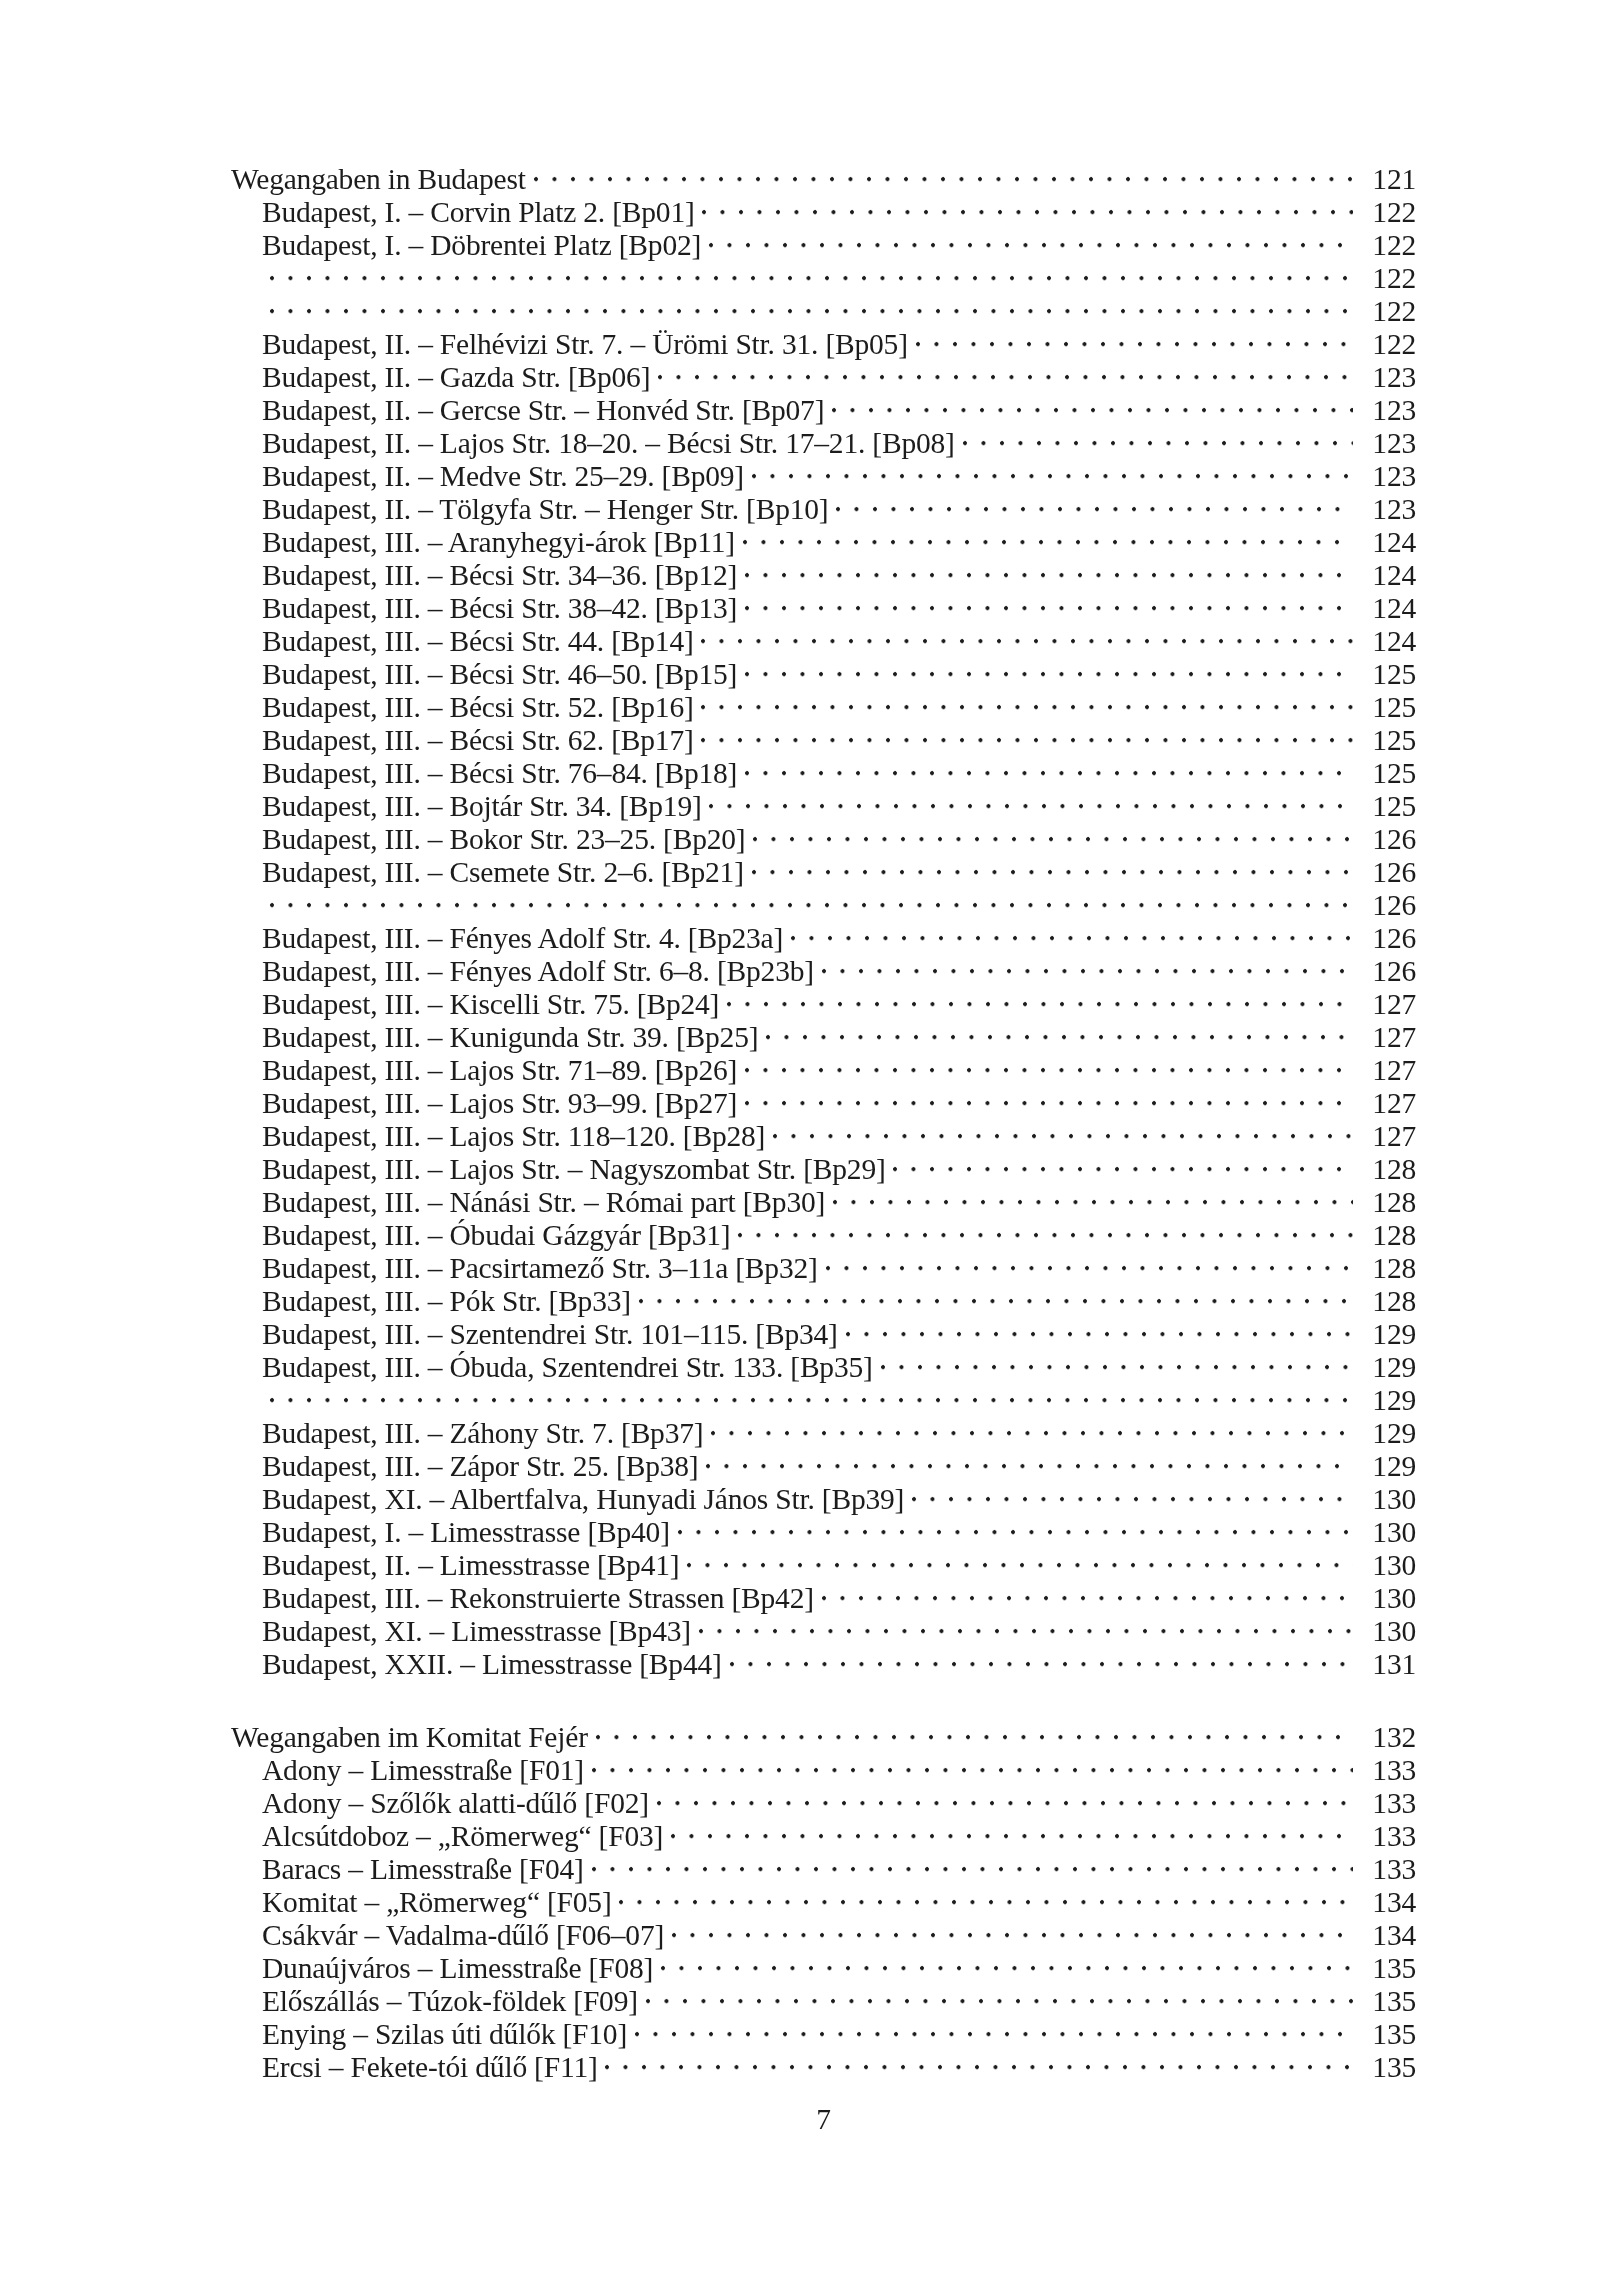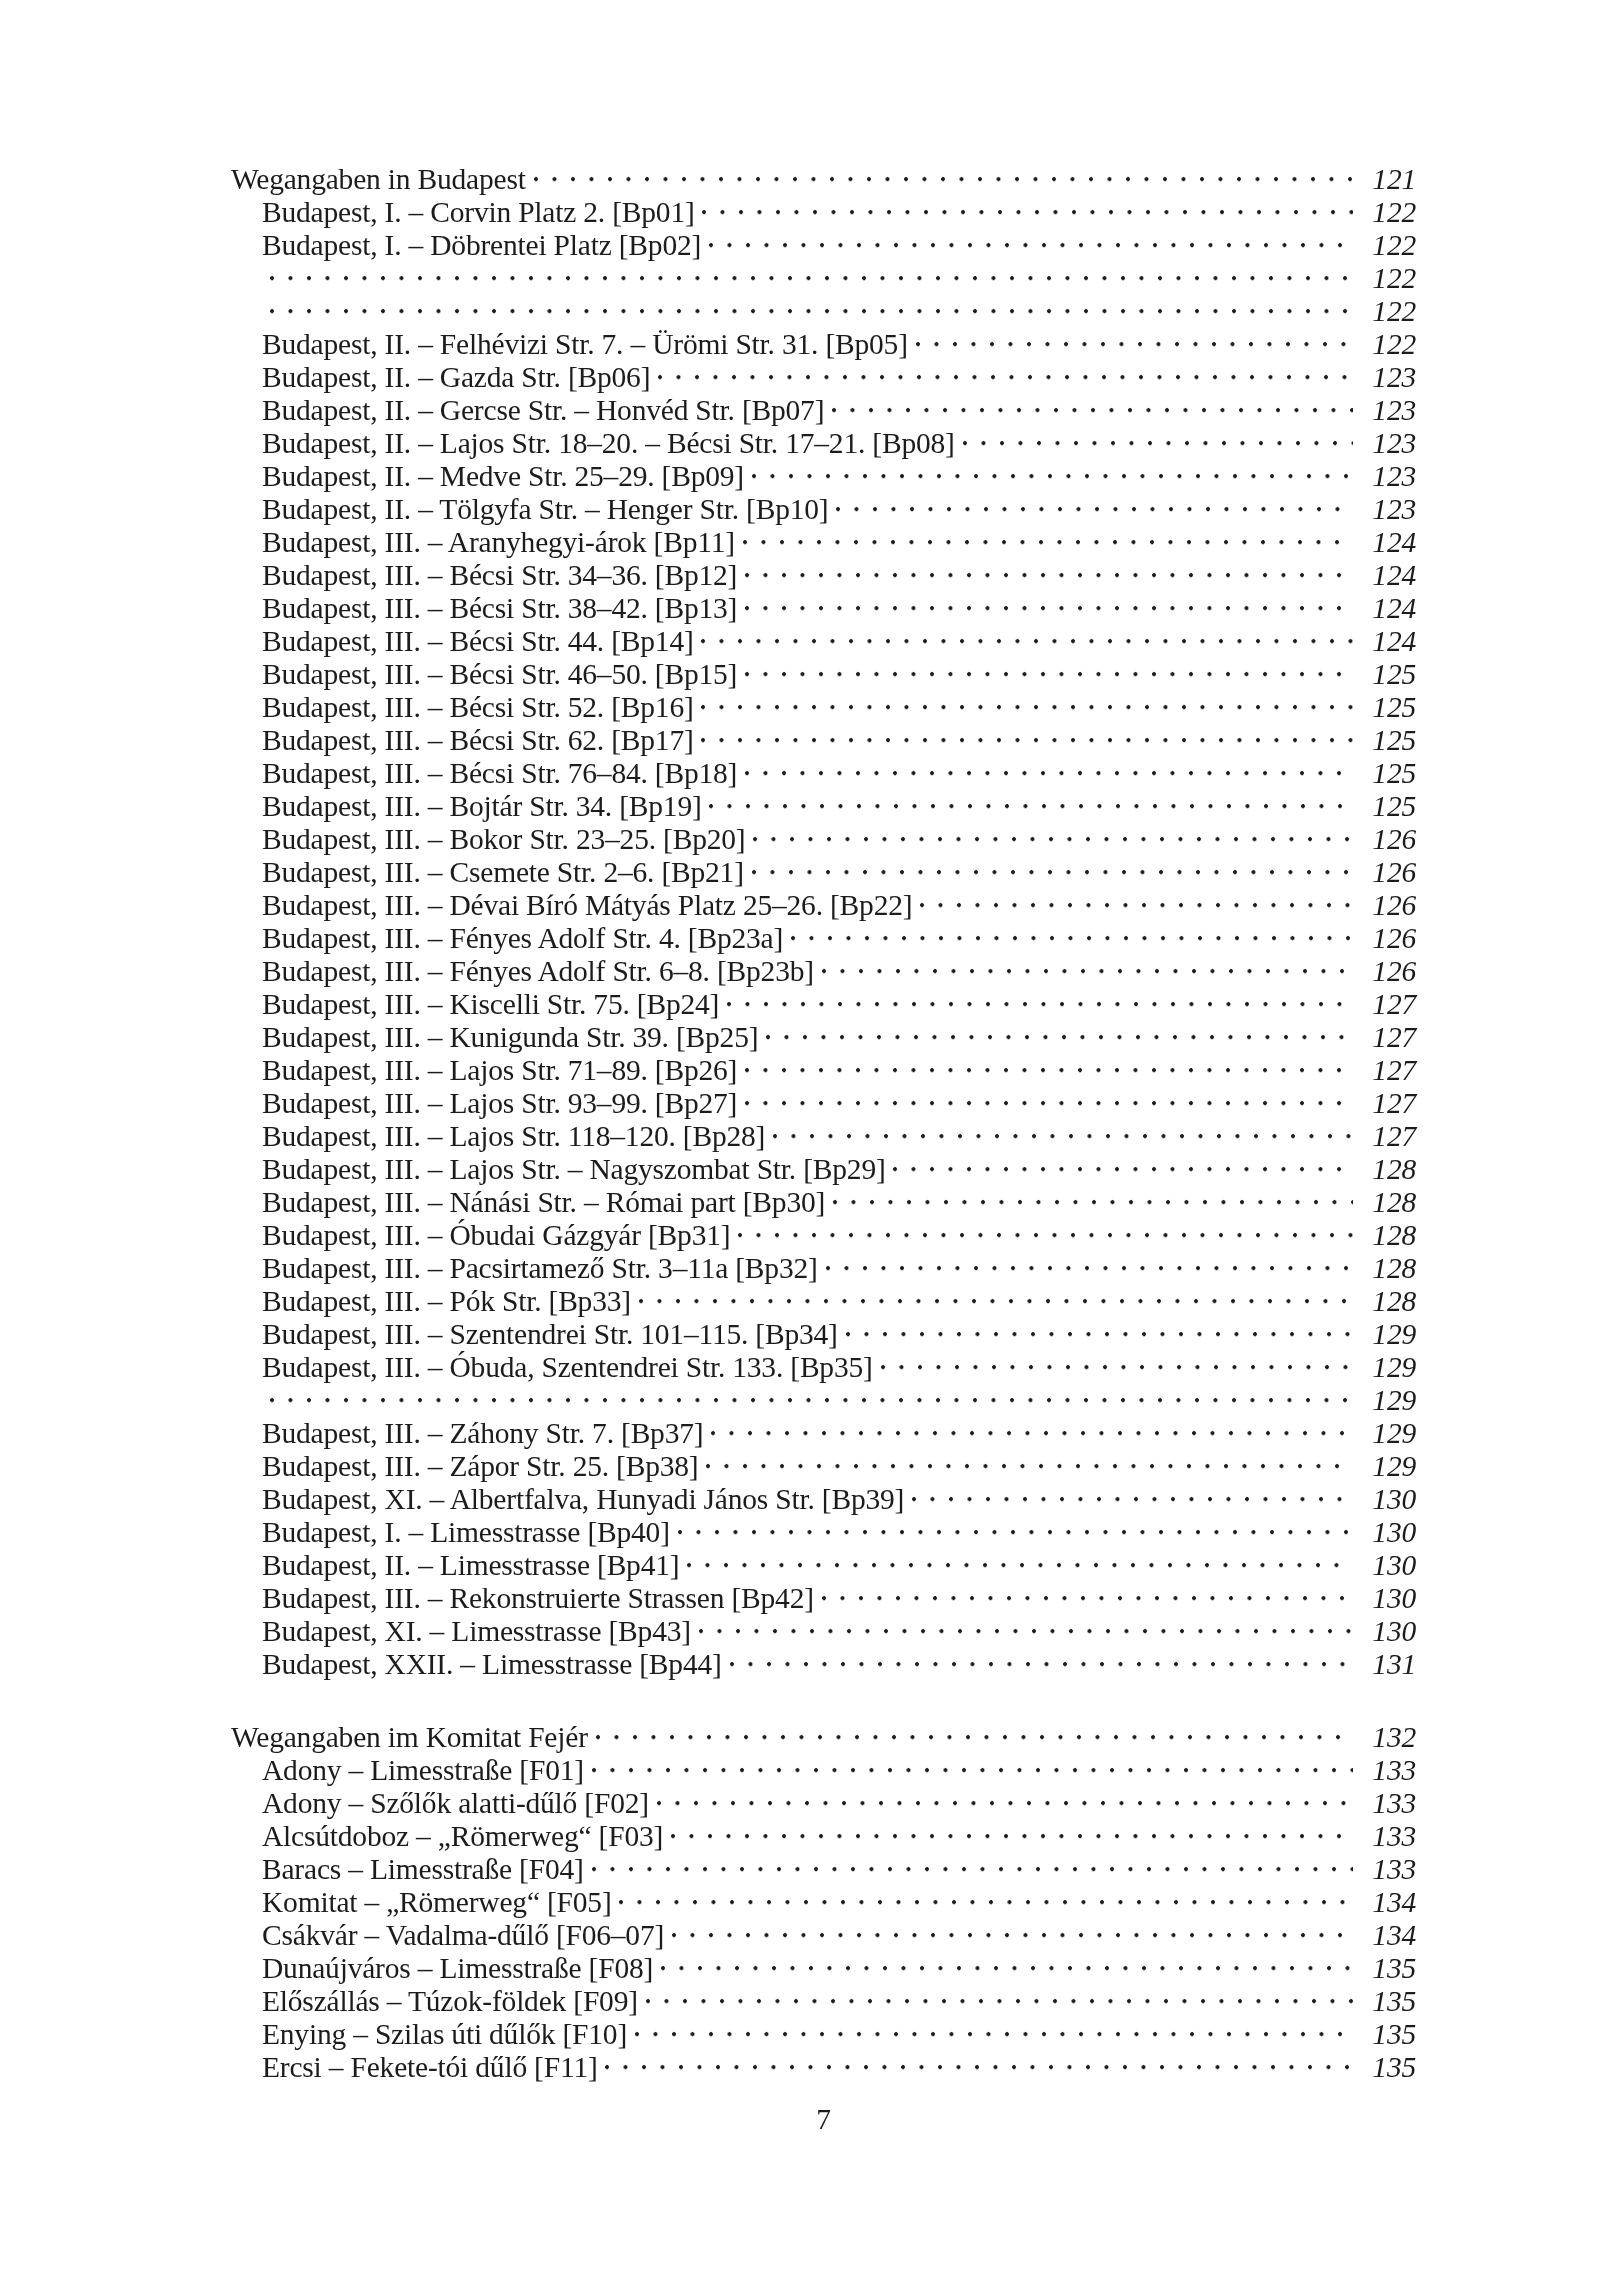--- a/index.html
+++ b/index.html
@@ -34,21 +34,20 @@
     margin:0 8.2px 0 6.9px;
     background-image:radial-gradient(circle at 3.1px 3.1px, #1c1c1c 1.8px, rgba(0,0,0,0) 2.2px);
     background-size:18.5px 6.2px;
     background-repeat:repeat-x;
     background-position:left bottom;
   }
   .pg{
     flex:0 0 auto;
     min-width:55px;
     text-align:right;
-    font-style:italic;
   }
   .folio{
     position:absolute;
     left:231px;top:2103px;
     width:1185px;
     text-align:center;
     font-size:29.5px;
     line-height:33px;
   }
 </style>
@@ -182,21 +181,20 @@
     <span class="pg">126</span>
   </div>
 
   <div class="toc-row entry">
     <span class="lbl">Budapest, III. – Csemete Str. 2–6. [Bp21]</span>
     <span class="dots"></span>
     <span class="pg">126</span>
   </div>
 
   <div class="toc-row entry">
-    <span class="lbl">Budapest, III. – Dévai Bíró Mátyás Platz 25–26. [Bp22]</span>
     <span class="dots"></span>
     <span class="pg">126</span>
   </div>
 
   <div class="toc-row entry">
     <span class="lbl">Budapest, III. – Fényes Adolf Str. 4. [Bp23a]</span>
     <span class="dots"></span>
     <span class="pg">126</span>
   </div>
 

